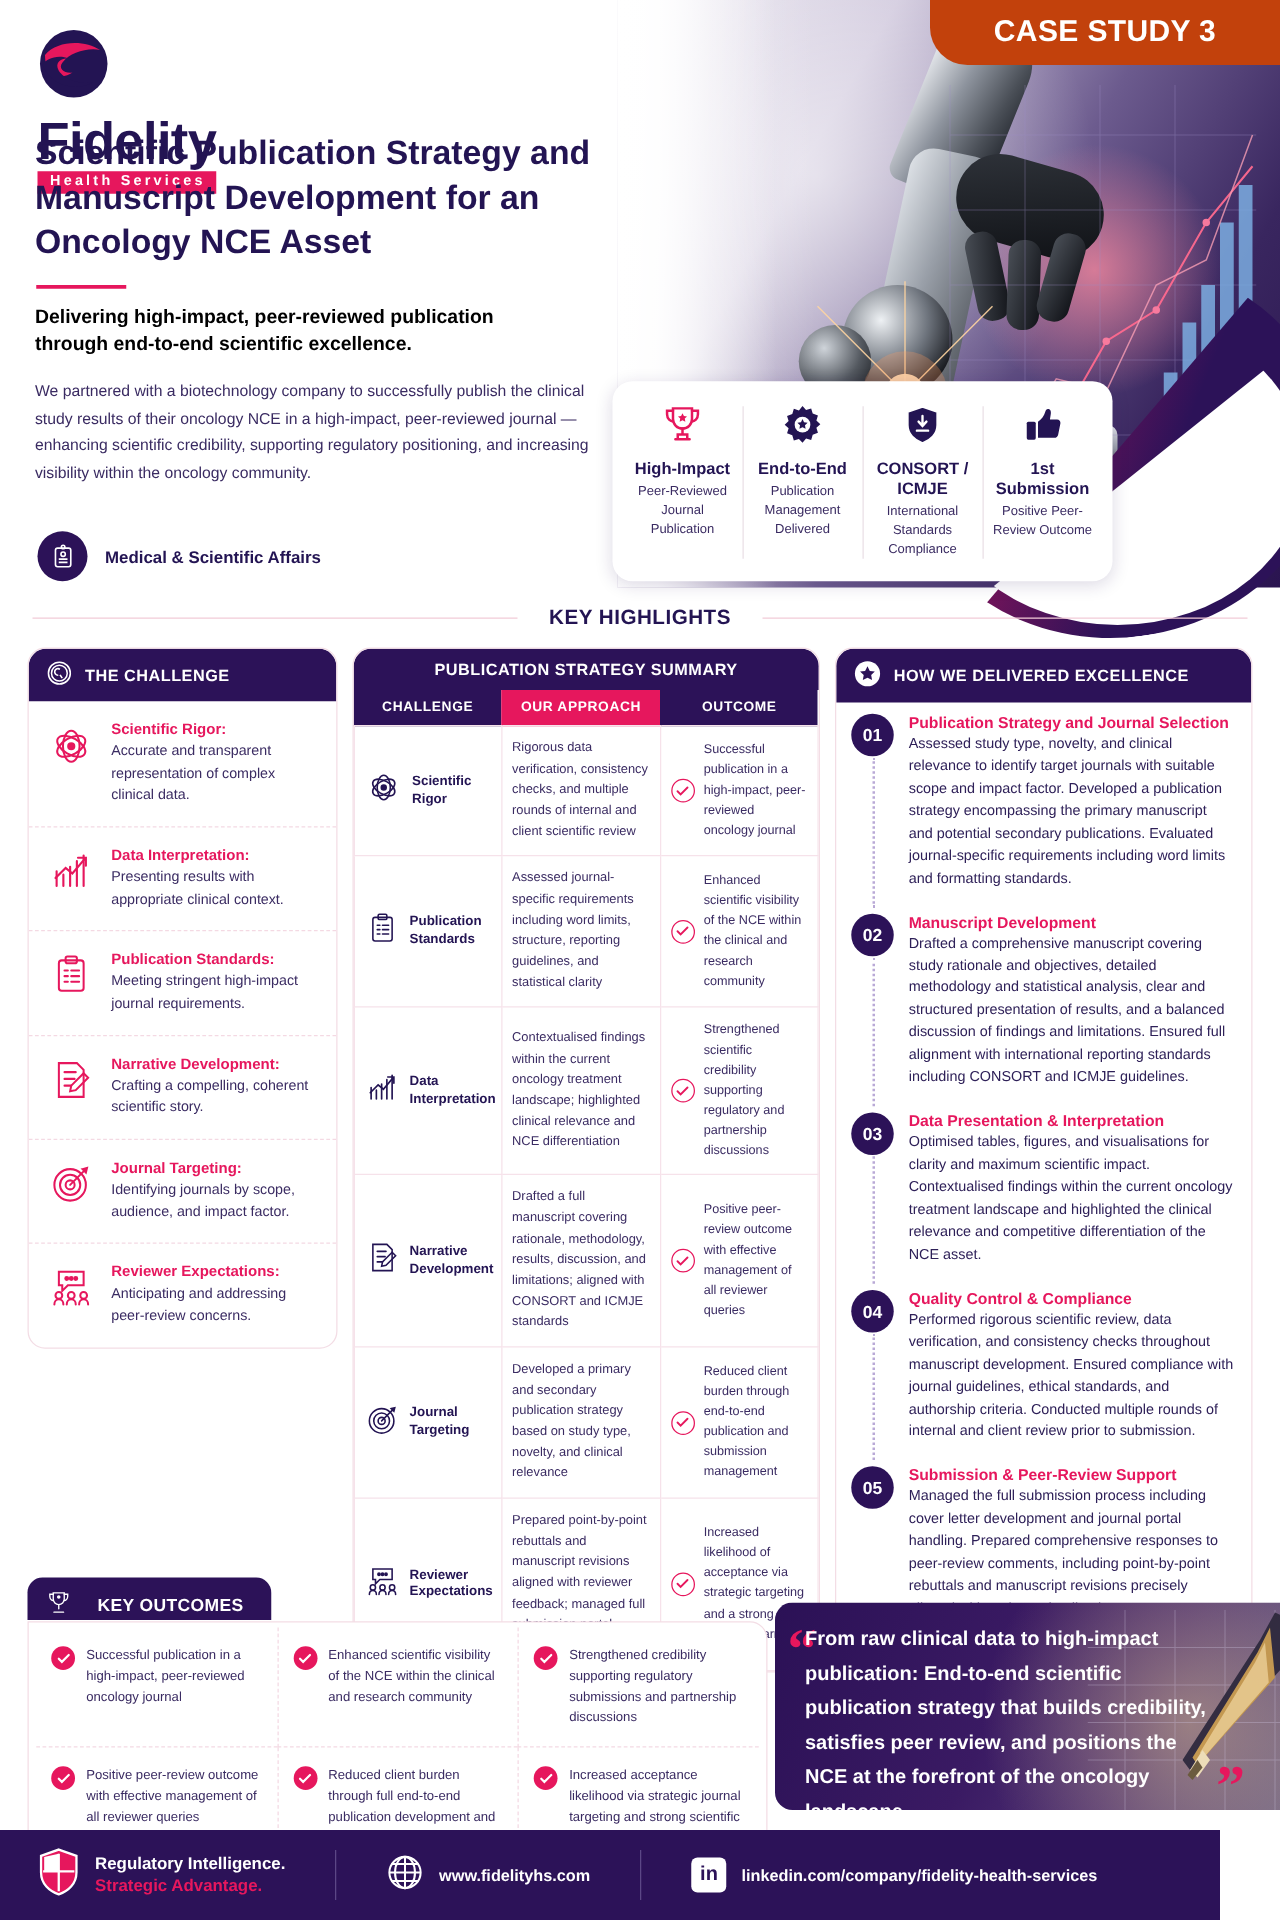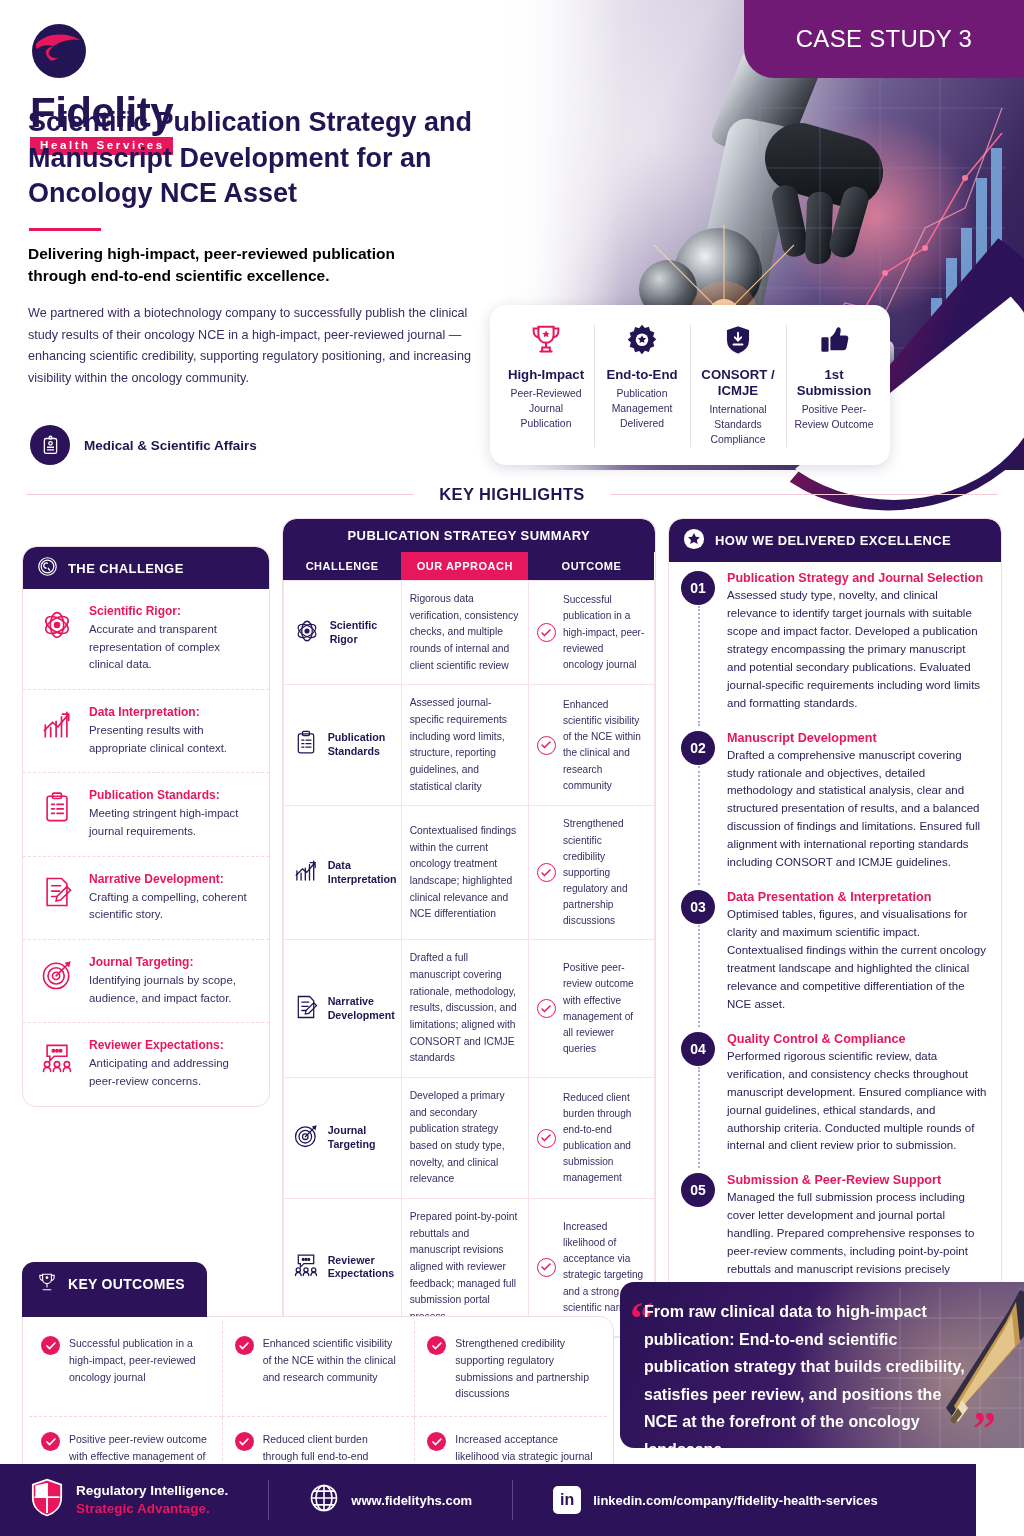--- a/index.html
+++ b/index.html
@@ -54,24 +54,24 @@
   .scope .stage{position:absolute;left:30px;top:330px;width:250px;height:34px;border-radius:8px;
      background:linear-gradient(180deg,#e7eaee,#9aa0a9 55%,#3b3f46);}
   .scope .slide{position:absolute;left:120px;top:332px;width:80px;height:16px;border-radius:3px;background:#141619;}
   .scope .base{position:absolute;left:10px;top:352px;width:60px;height:70px;border-radius:16px;
      background:linear-gradient(110deg,#43474e,#14161a);}
   .hand{position:absolute;left:250px;top:330px;width:150px;height:130px;border-radius:60px 30px 20px 50px;
      background:linear-gradient(150deg,#f3c9ae,#d79f7f 55%,#8f5f48); transform:rotate(-10deg); opacity:.95;}
   .graph{position:absolute;right:14px;top:48px;width:260px;height:380px;opacity:.95;}
 
   .badge-case {
-    position:absolute; right:0; top:0; width:280px; height:78px;
-    background:#701a75; border-bottom-left-radius:30px;
+    position:absolute; right:0; top:0; width:280px; height:52px;
+    background:#c2410c; border-bottom-left-radius:30px;
     display:flex; align-items:center; justify-content:center;
-    color:#fff; font-size:24px; font-weight:normal; letter-spacing:.3px;
+    color:#fff; font-size:24px; font-weight:bold; letter-spacing:.3px;
   }
   .swoosh{
     position:absolute; right:-40px; top:210px; width:340px; height:300px;
     border-radius:50%; background:linear-gradient(120deg,#e6175d,#2c1258 60%);
     clip-path: polygon(100% 0,100% 100%,0 100%);
     transform: rotate(-8deg);
   }
   .swoosh2{
     position:absolute; right:-20px; top:250px; width:300px; height:250px;
     border-radius:50%; background:#fff; clip-path: polygon(100% 8%,100% 100%,4% 100%);
@@ -125,21 +125,21 @@
 
   .panel { background:#fff; border:1px solid #f3dde5; border-radius:14px; overflow:hidden; }
   .panel-hd {
     background:#2c1258; color:#fff; display:flex; align-items:center; gap:10px;
     padding:9px 14px; font-size:13px; font-weight:bold; letter-spacing:.4px;
     border-radius:14px 14px 0 0;
   }
   .panel-hd.center { justify-content:center; }
 
   
-  .col-left { width:258px;margin-top:28px; }
+  .col-left { width:258px; }
   .chal-item { display:flex; gap:12px; padding:15px 14px; }
   .chal-item + .chal-item { border-top:1px dashed #f4d9e3; }
   .chal-ic { width:40px; flex:0 0 40px; display:flex; align-items:flex-start; justify-content:center; padding-top:2px;}
   .chal-tx .h { font-size:12px; font-weight:bold; color:#e6175d; margin-bottom:3px; }
   .chal-tx .b { font-size:11.4px; line-height:1.55; color:#3a2b62; }
 
   
   .col-mid { width:390px; }
   .tbl { width:100%; border-collapse:collapse; table-layout:fixed; }
   .tbl th { padding:8px 0; font-size:11px; font-weight:bold; color:#fff; letter-spacing:.5px; }
@@ -163,22 +163,22 @@
     color:#fff; font-size:14px; font-weight:bold; display:flex; align-items:center; justify-content:center;
   }
   .step .dline { position:absolute; left:29px; top:44px; bottom:-4px; width:0; border-left:2px dotted #b9a9d6; }
   .step:last-child .dline { display:none; }
   .step .h { font-size:12.6px; font-weight:bold; color:#e6175d; margin-bottom:2px; }
   .step .b { font-size:11.5px; line-height:1.56; color:#2e2058; }
 
   
   .ko { position:absolute; left:22px; top:1262px; width:592px; }
   .ko-tab {
-    background:#2c1258; color:#fff; display:inline-flex; align-items:center; gap:10px;
-    padding:9px 22px 21px 14px; border-radius:12px 12px 0 0; font-size:14px; font-weight:bold; letter-spacing:.3px;
+    background:#2c1258; color:#fff; display:inline-flex; align-items:center; gap:20px;
+    padding:9px 22px 0 14px; border-radius:12px 12px 0 0; font-size:14px; font-weight:bold; letter-spacing:.3px;
   }
   .ko-box { background:#fff; border:1px solid #f3dde5; border-radius:0 14px 14px 14px; margin-top:-1px; padding:4px 6px; }
   .ko-grid { display:flex; flex-wrap:wrap; }
   .ko-cell { width:33.333%; display:flex; gap:9px; padding:14px 12px; }
   .ko-cell:nth-child(-n+3) { border-bottom:1px dashed #f4d9e3; }
   .ko-cell:not(:nth-child(3n+1)) { border-left:1px dashed #f4d9e3; }
   .ko-chk { flex:0 0 19px; width:19px;height:19px;border-radius:50%;background:#e6175d;
             display:flex;align-items:center;justify-content:center; margin-top:1px;}
   .ko-tx { font-size:10.5px; line-height:1.6; color:#3a2b62; }
 

